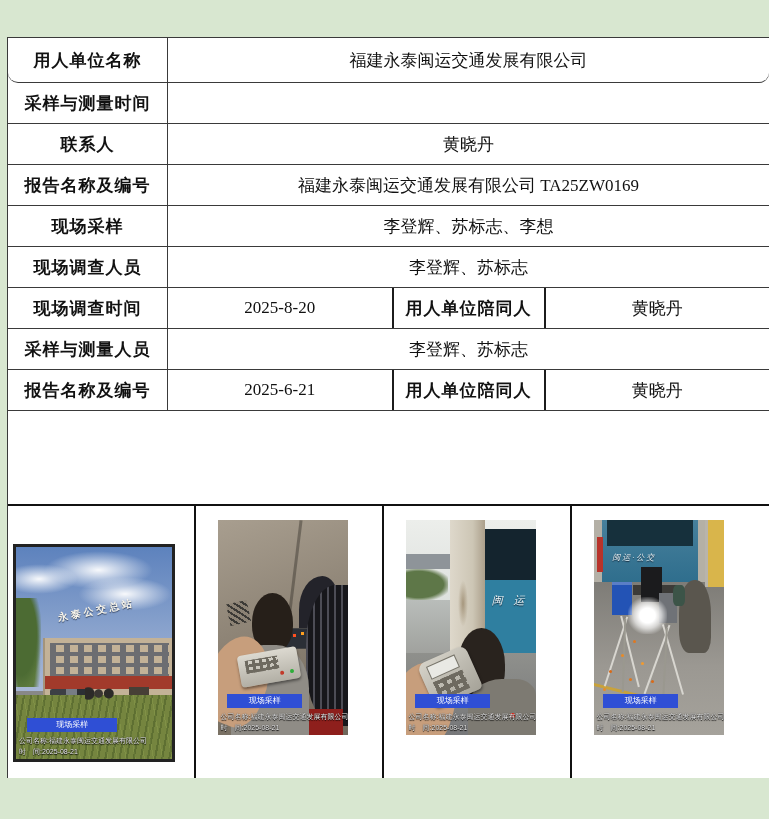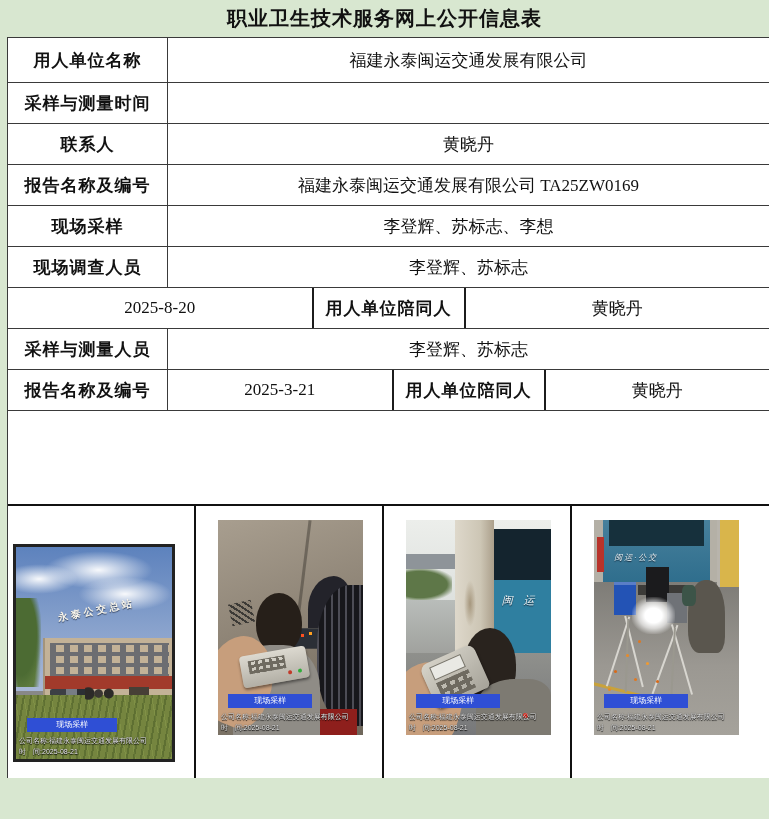--- a/index.html
+++ b/index.html
@@ -7,40 +7,40 @@
   body { background:#d8e7d0; font-family:"Liberation Serif","DejaVu Serif",serif; overflow:hidden; }
   .page { position:relative; width:769px; height:819px; }
 
   .title-bar { height:37px; text-align:center; line-height:36px;
     font-family:"Liberation Sans","DejaVu Sans",sans-serif; font-weight:bold;
     font-size:20px; color:#111; letter-spacing:1px; }
 
   .info-table { position:absolute; left:7px; top:37px; width:762px;
     background:#fff; border-left:1px solid #3a3a3a; border-top:1px solid #3a3a3a; }
   .t-row { display:flex; height:41px; border-bottom:1px solid #3a3a3a; background:#fff; }
-  .t-row.tall { height:45px; }
+  .t-row.tall { height:45px;border-radius:10px; }
   .cell { display:flex; align-items:center; justify-content:center;
     font-size:17px; color:#111; text-align:center; overflow:hidden; }
   .cell.label { width:160px; font-weight:bold; border-right:1px solid #3a3a3a; letter-spacing:1px; }
   .cell.value { flex:1; }
   .cell.v2 { width:293px; border-right:2px solid #1c1c1c; }
   .cell.label2 { width:152px; font-weight:bold; border-right:2px solid #1c1c1c; letter-spacing:1px; }
   .cell.v3 { flex:1; }
 
   .caption-row { height:41px; display:flex; align-items:center; justify-content:center;
     border-bottom:1px solid #3a3a3a; background:#fff;
     font-family:"Liberation Sans","DejaVu Sans",sans-serif; font-weight:bold; font-size:15px; color:#111; }
 
   .photo-space { height:93px; background:#fff; }
 
   .photo-grid { display:flex; height:274px; background:#fff; border-top:2px solid #111; }
   .photo-cell { width:188px; border-right:2px solid #111; background:#fff; position:relative; }
   .photo-cell:last-child { width:194px; border-right:none; }
 
-  .photo { position:absolute; width:145px; height:215px; overflow:hidden; background:#888; }
+  .photo { position:absolute; width:130px; height:215px; overflow:hidden; background:#888; }
   .photo-1 { left:5px; top:38px; width:162px; height:218px; border:3px solid #222; }
   .photo-2, .photo-3, .photo-4 { left:22px; top:14px; }
 
   
   .badge { position:absolute; left:7%; bottom:27px; width:58%; height:14px;
     background:#2f4fd5; color:#fff; font-size:8px; line-height:14px; text-align:center;
     font-family:Liberation Mono, monospace; z-index:9; }
   .wm { position:absolute; left:2%; bottom:2px; width:96%; color:#efefef; font-size:7px;
     line-height:1.5; font-family:"Liberation Sans","DejaVu Sans",sans-serif;
     text-shadow:0 0 1px #000,0 1px 1px #000; z-index:9; white-space:nowrap; }
@@ -164,21 +164,20 @@
   .s4-mask { position:absolute; right:30%; top:30%; width:9%; height:10%; background:#3c5448; border-radius:30%; z-index:6; }
   .s4-sparks { position:absolute; left:30%; top:56%; width:3px; height:3px; background:#e07820; border-radius:50%; z-index:7;
     box-shadow:-12px 14px 0 #e88a28,-24px 30px 0 #d96a18,8px 22px 0 #f09a30,-4px 38px 0 #e07820,18px 40px 0 #d96a18,-30px 48px 0 #e88a28; }
   .s4-yline { position:absolute; left:-4%; bottom:20%; width:45%; height:3px; background:#c8a23c; transform:rotate(14deg); z-index:3; }
 </style>
 </head>
 <body>
 
 <div class="page">
 
-  <div class="title-bar">职业卫生技术服务网上公开信息表</div>
 
   <div class="info-table">
 
     <div class="t-row tall">
       <div class="cell label">用人单位名称</div>
       <div class="cell value">福建永泰闽运交通发展有限公司</div>
     </div>
 
     <div class="t-row">
       <div class="cell label">采样与测量时间</div>
@@ -198,33 +197,34 @@
       <div class="cell label">现场采样</div>
       <div class="cell value">李登辉、苏标志、李想</div>
     </div>
 
     <div class="t-row">
       <div class="cell label">现场调查人员</div>
       <div class="cell value">李登辉、苏标志</div>
     </div>
 
     <div class="t-row">
+      <div class="cell label">现场调查时间</div>
       <div class="cell value v2">2025-8-20</div>
       <div class="cell label2">用人单位陪同人</div>
       <div class="cell v3">黄晓丹</div>
     </div>
 
     <div class="t-row">
       <div class="cell label">采样与测量人员</div>
       <div class="cell value">李登辉、苏标志</div>
     </div>
 
     <div class="t-row">
       <div class="cell label">报告名称及编号</div>
-      <div class="cell value v2">2025-3-21</div>
+      <div class="cell value v2">2025-6-21</div>
       <div class="cell label2">用人单位陪同人</div>
       <div class="cell v3">黄晓丹</div>
     </div>
 
 
     <div class="photo-space"></div>
 
     <div class="photo-grid">
 
       <div class="photo-cell">

